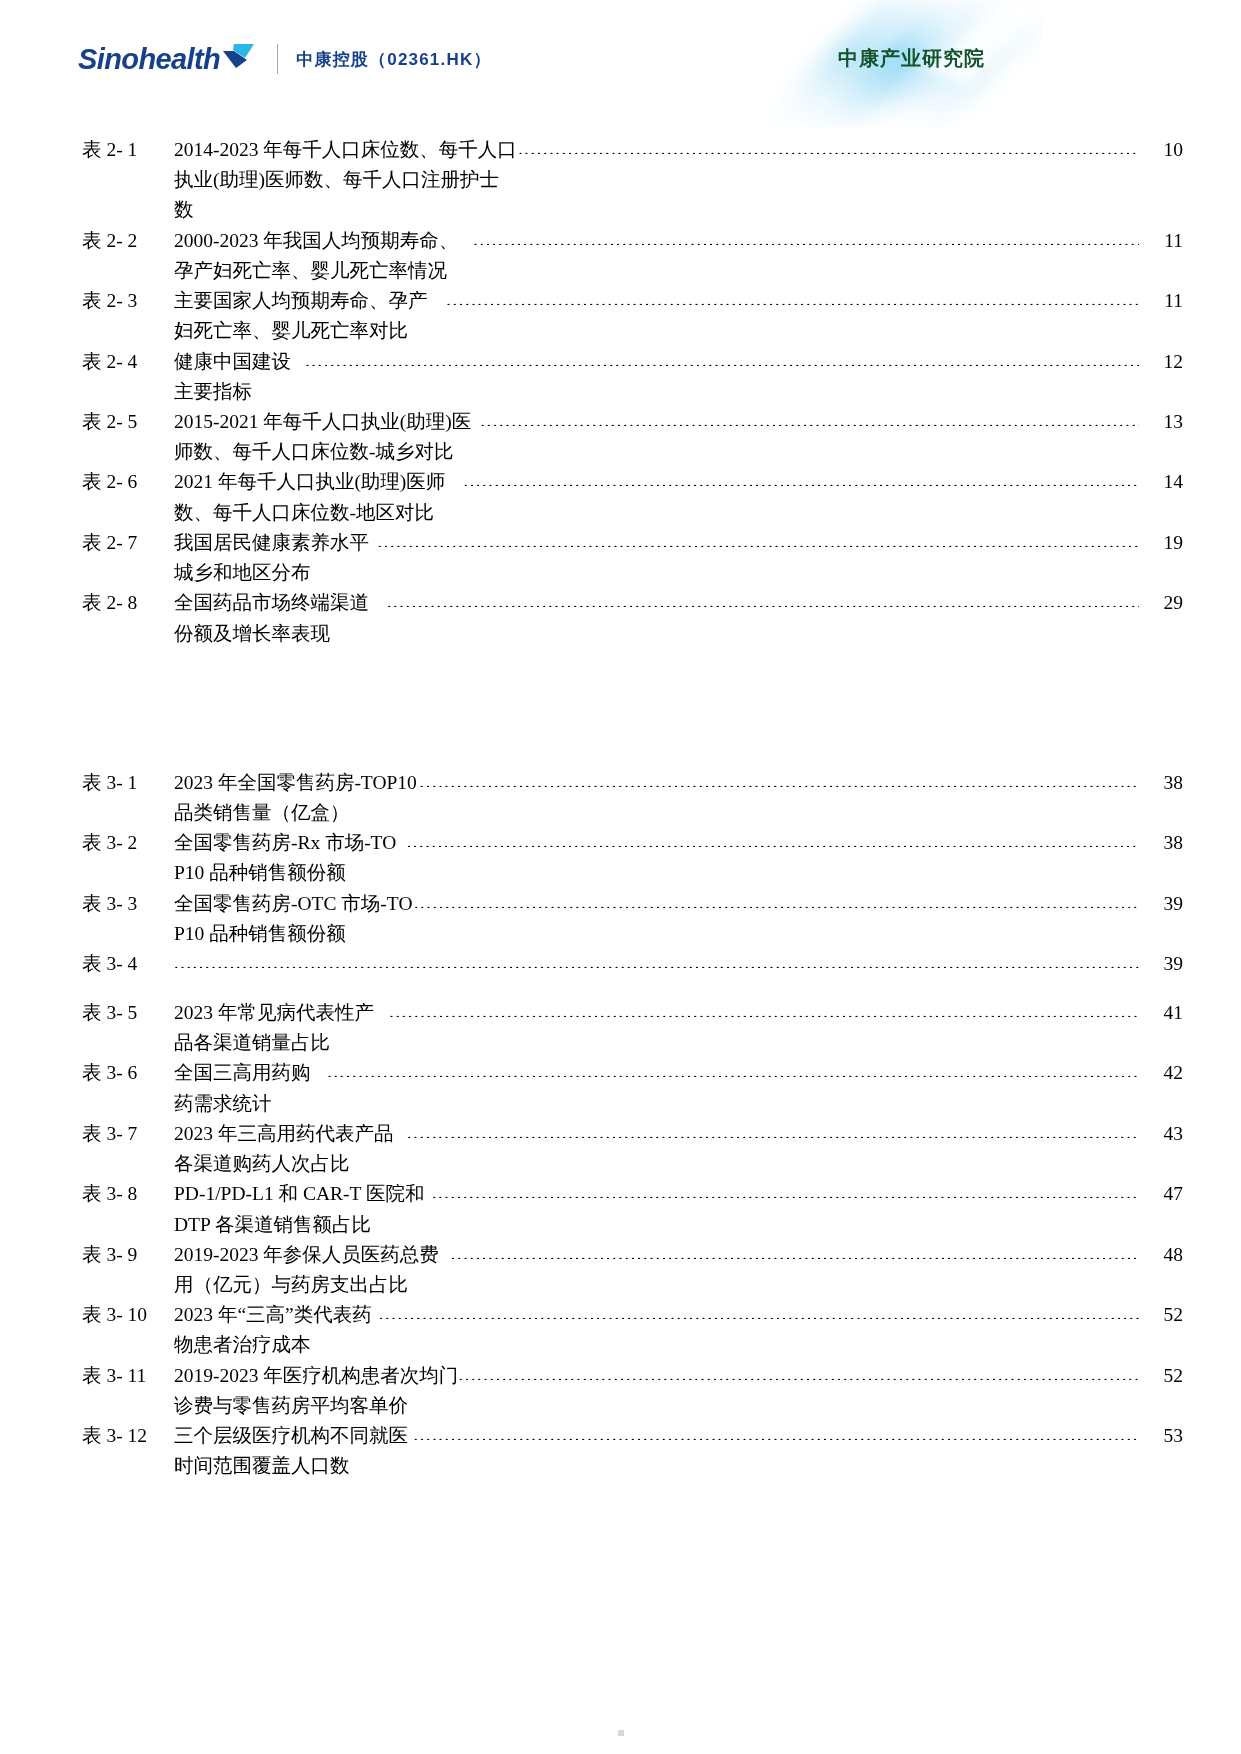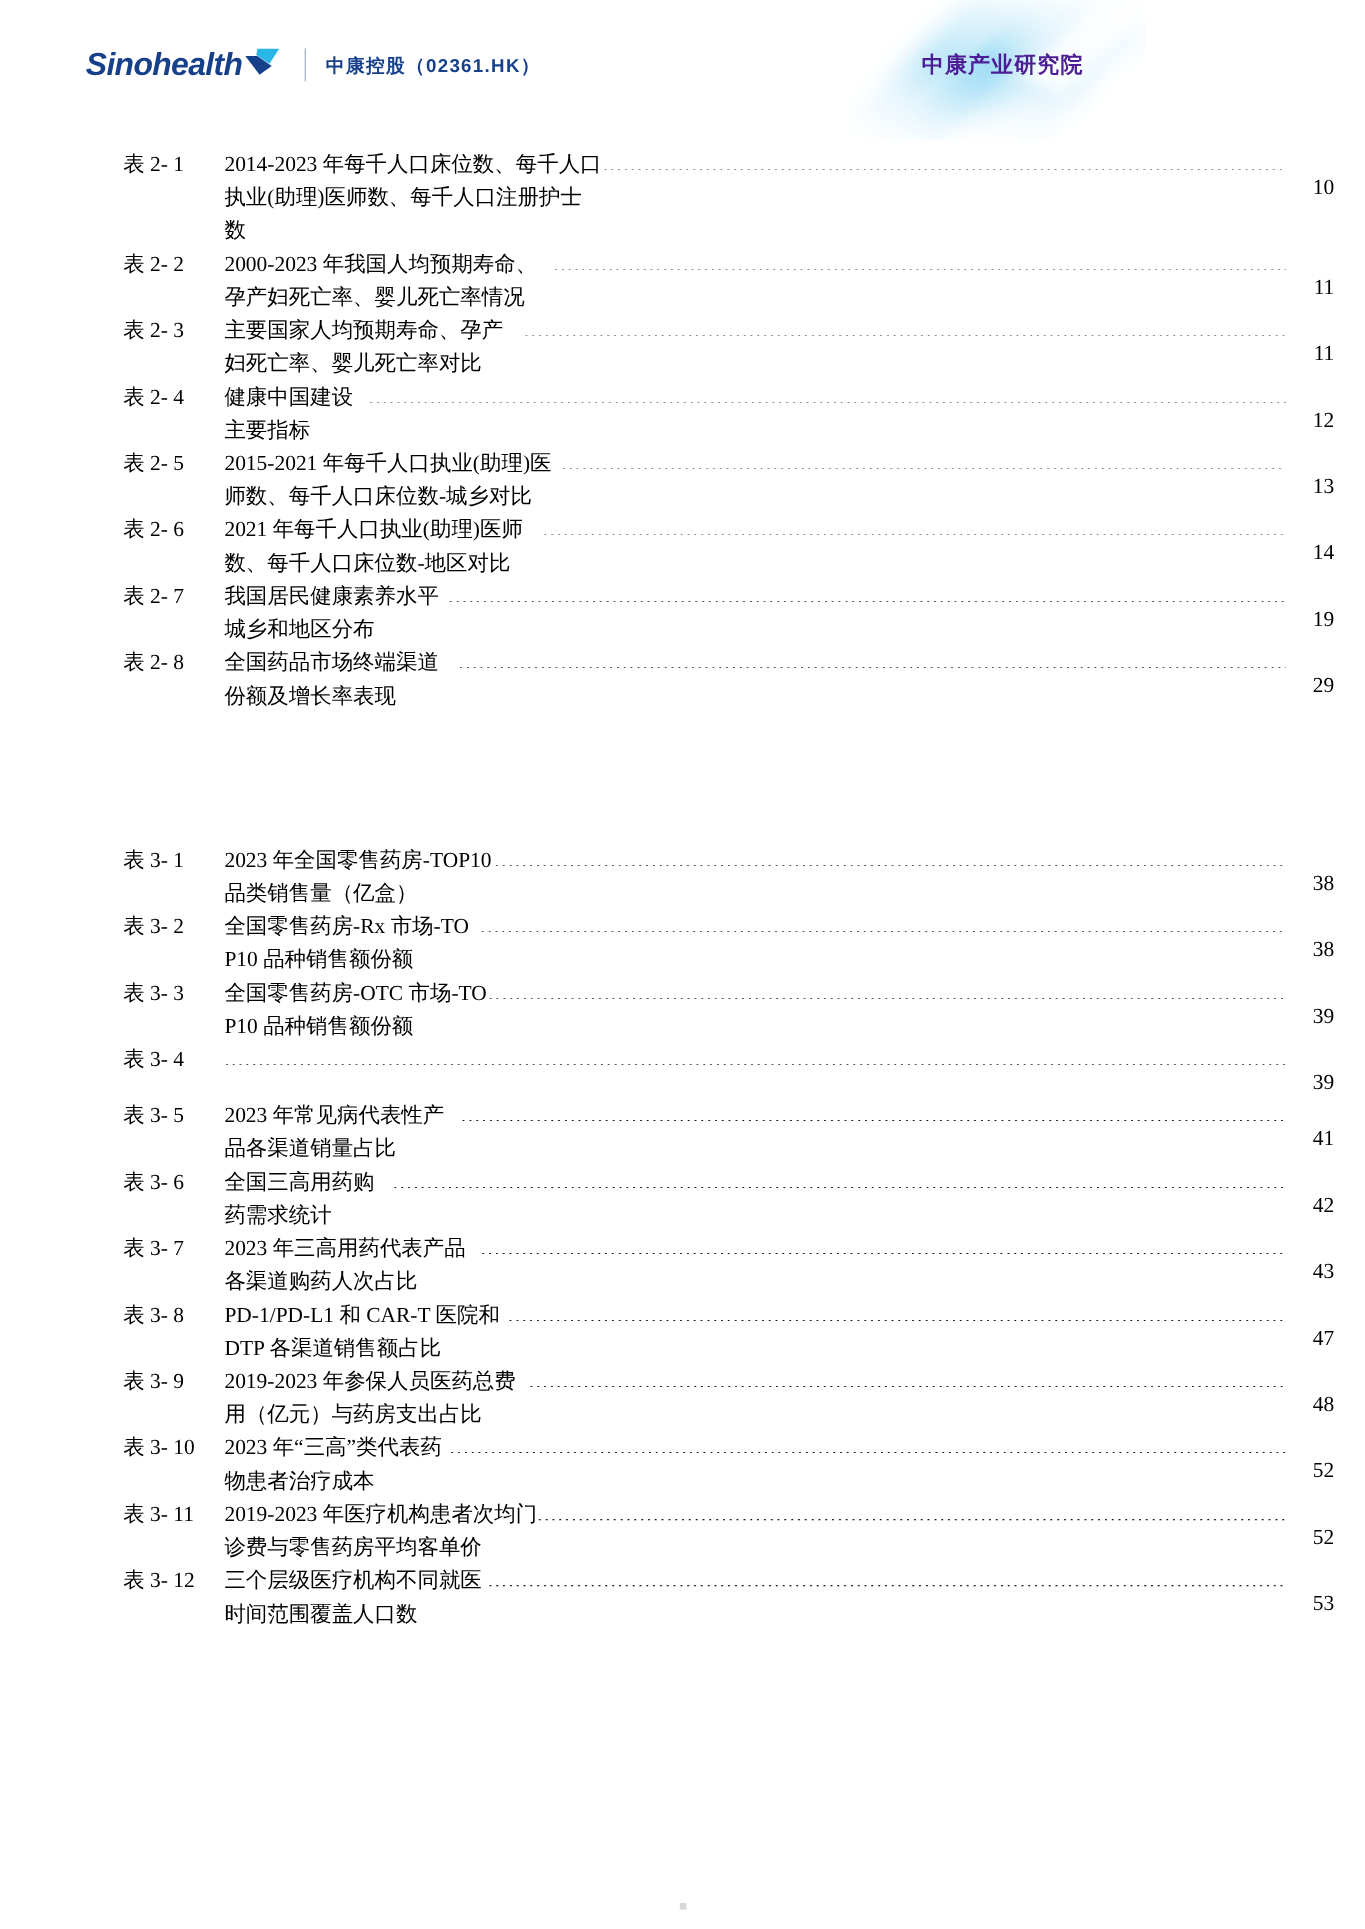--- a/index.html
+++ b/index.html
@@ -74,21 +74,21 @@
     white-space: nowrap;
   }
 
   .header-right-title {
     position: absolute;
     right: 57px;
     top: 45px;
     font-family: "Liberation Sans", sans-serif;
     font-size: 20px;
     font-weight: bold;
-    color: #4c1d95;
+    color: #14532d;
     letter-spacing: 1px;
     white-space: nowrap;
   }
 
   
   .toc {
     position: absolute;
     left: 0;
     top: 125px;
     width: 1241px;
@@ -106,21 +106,21 @@
     padding: 0 0 0 0;
     font-size: 19.5px;
     line-height: 1.55;
     color: #000000;
     min-height: 49px;
   }
 
   .toc-label {
     flex: 0 0 auto;
     width: 92px;
-    padding-left: 112px;
+    padding-left: 82px;
     box-sizing: content-box;
     white-space: nowrap;
     letter-spacing: 0px;
   }
 
   .toc-body {
     flex: 1 1 auto;
     position: relative;
     padding-right: 0;
     min-width: 0;
@@ -129,23 +129,22 @@
   .toc-text {
     display: inline;
     word-break: break-all;
     letter-spacing: 0px;
   }
 
   .toc-page {
     flex: 0 0 auto;
     width: 44px;
     text-align: right;
-    padding-right: 28px;
-    white-space: nowrap;
-    margin-top: 21px;
+    padding-right: 58px;
+    white-space: nowrap;
   }
 
   
   .leader-row {
     display: flex;
     align-items: flex-start;
     width: 100%;
   }
   .leader-fill {
     flex: 1 1 auto;

